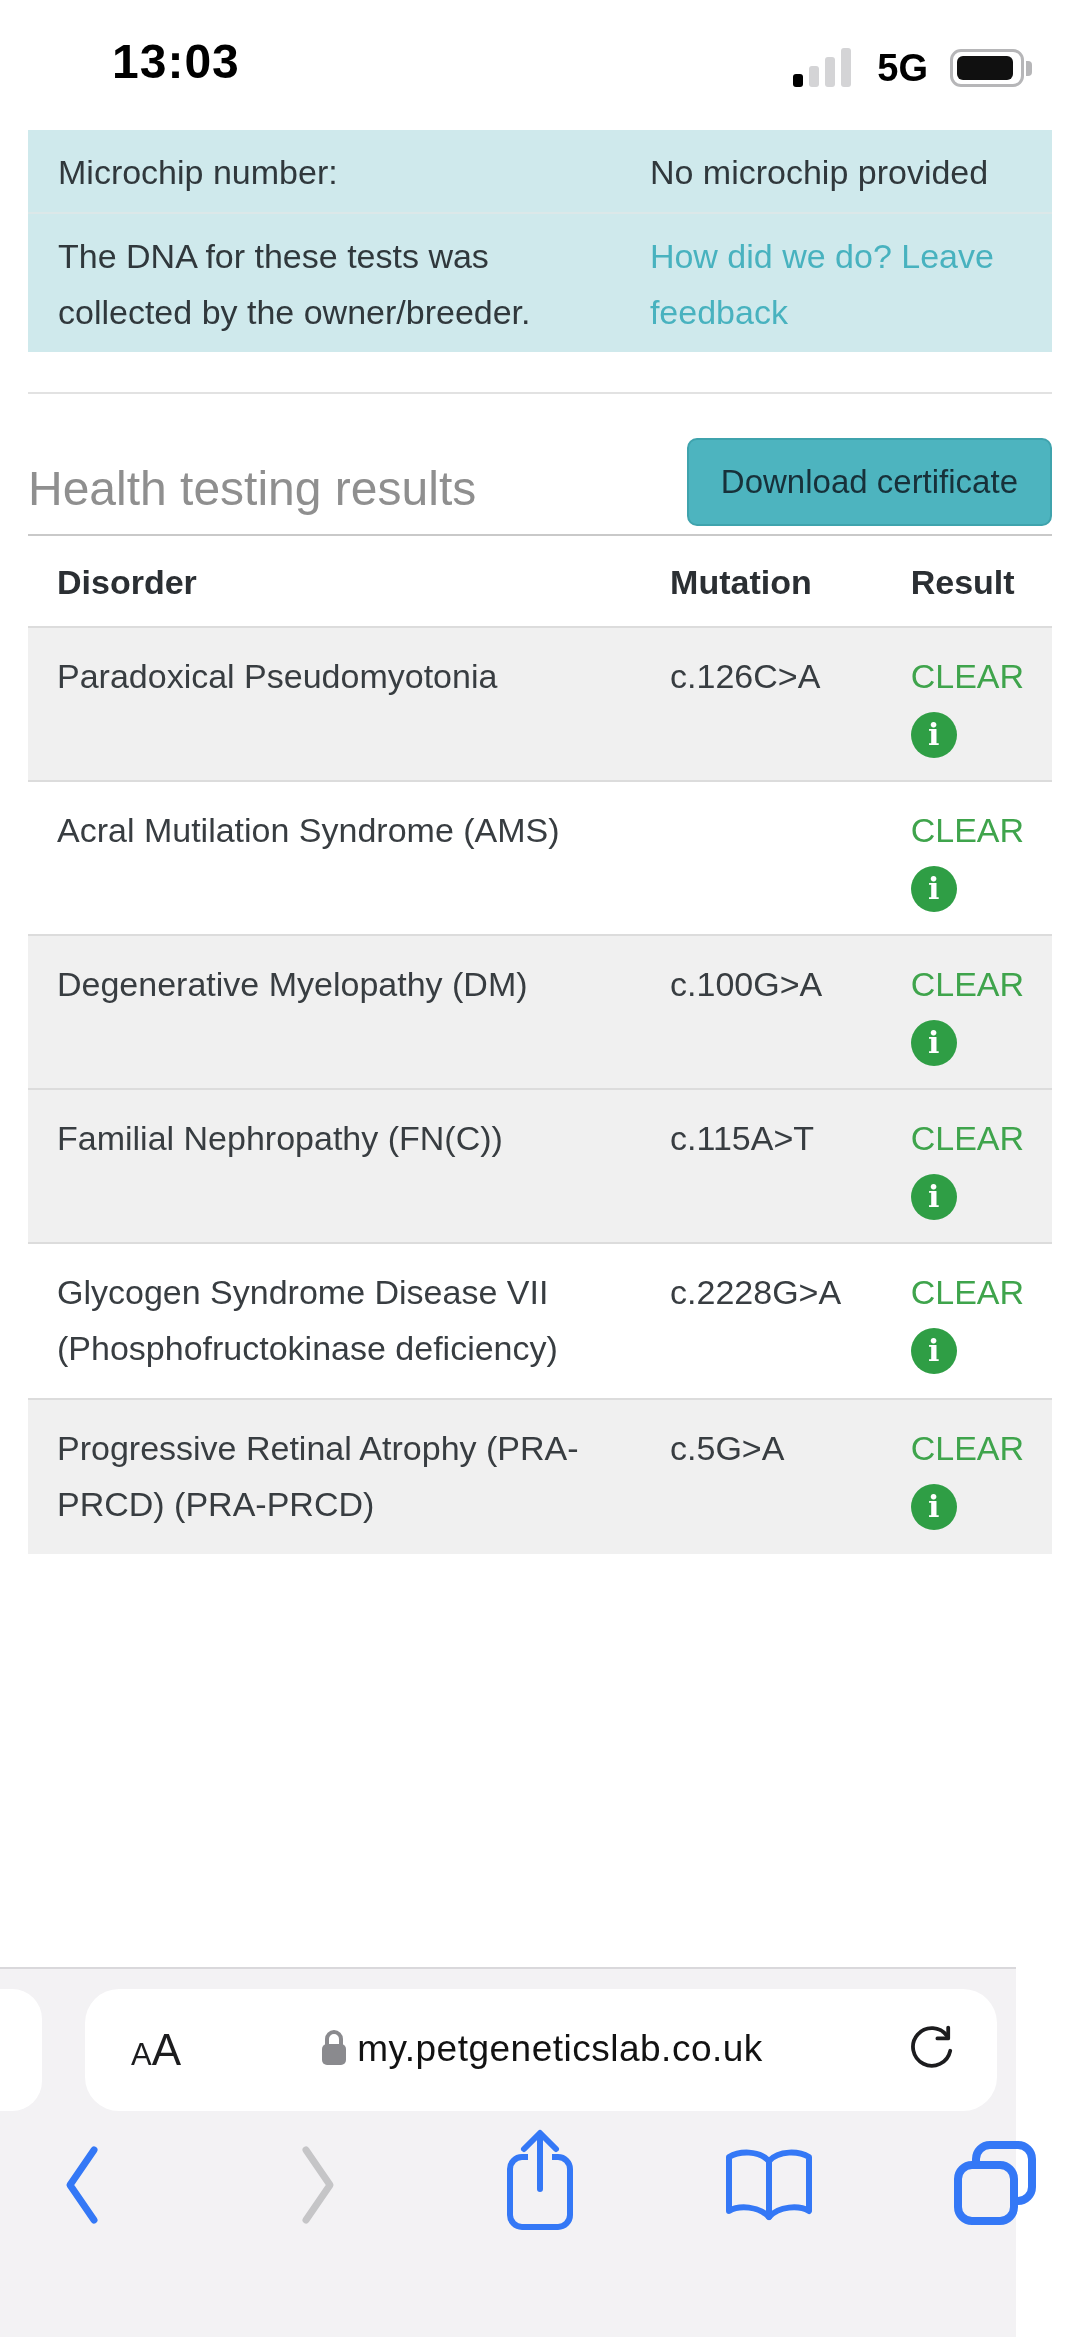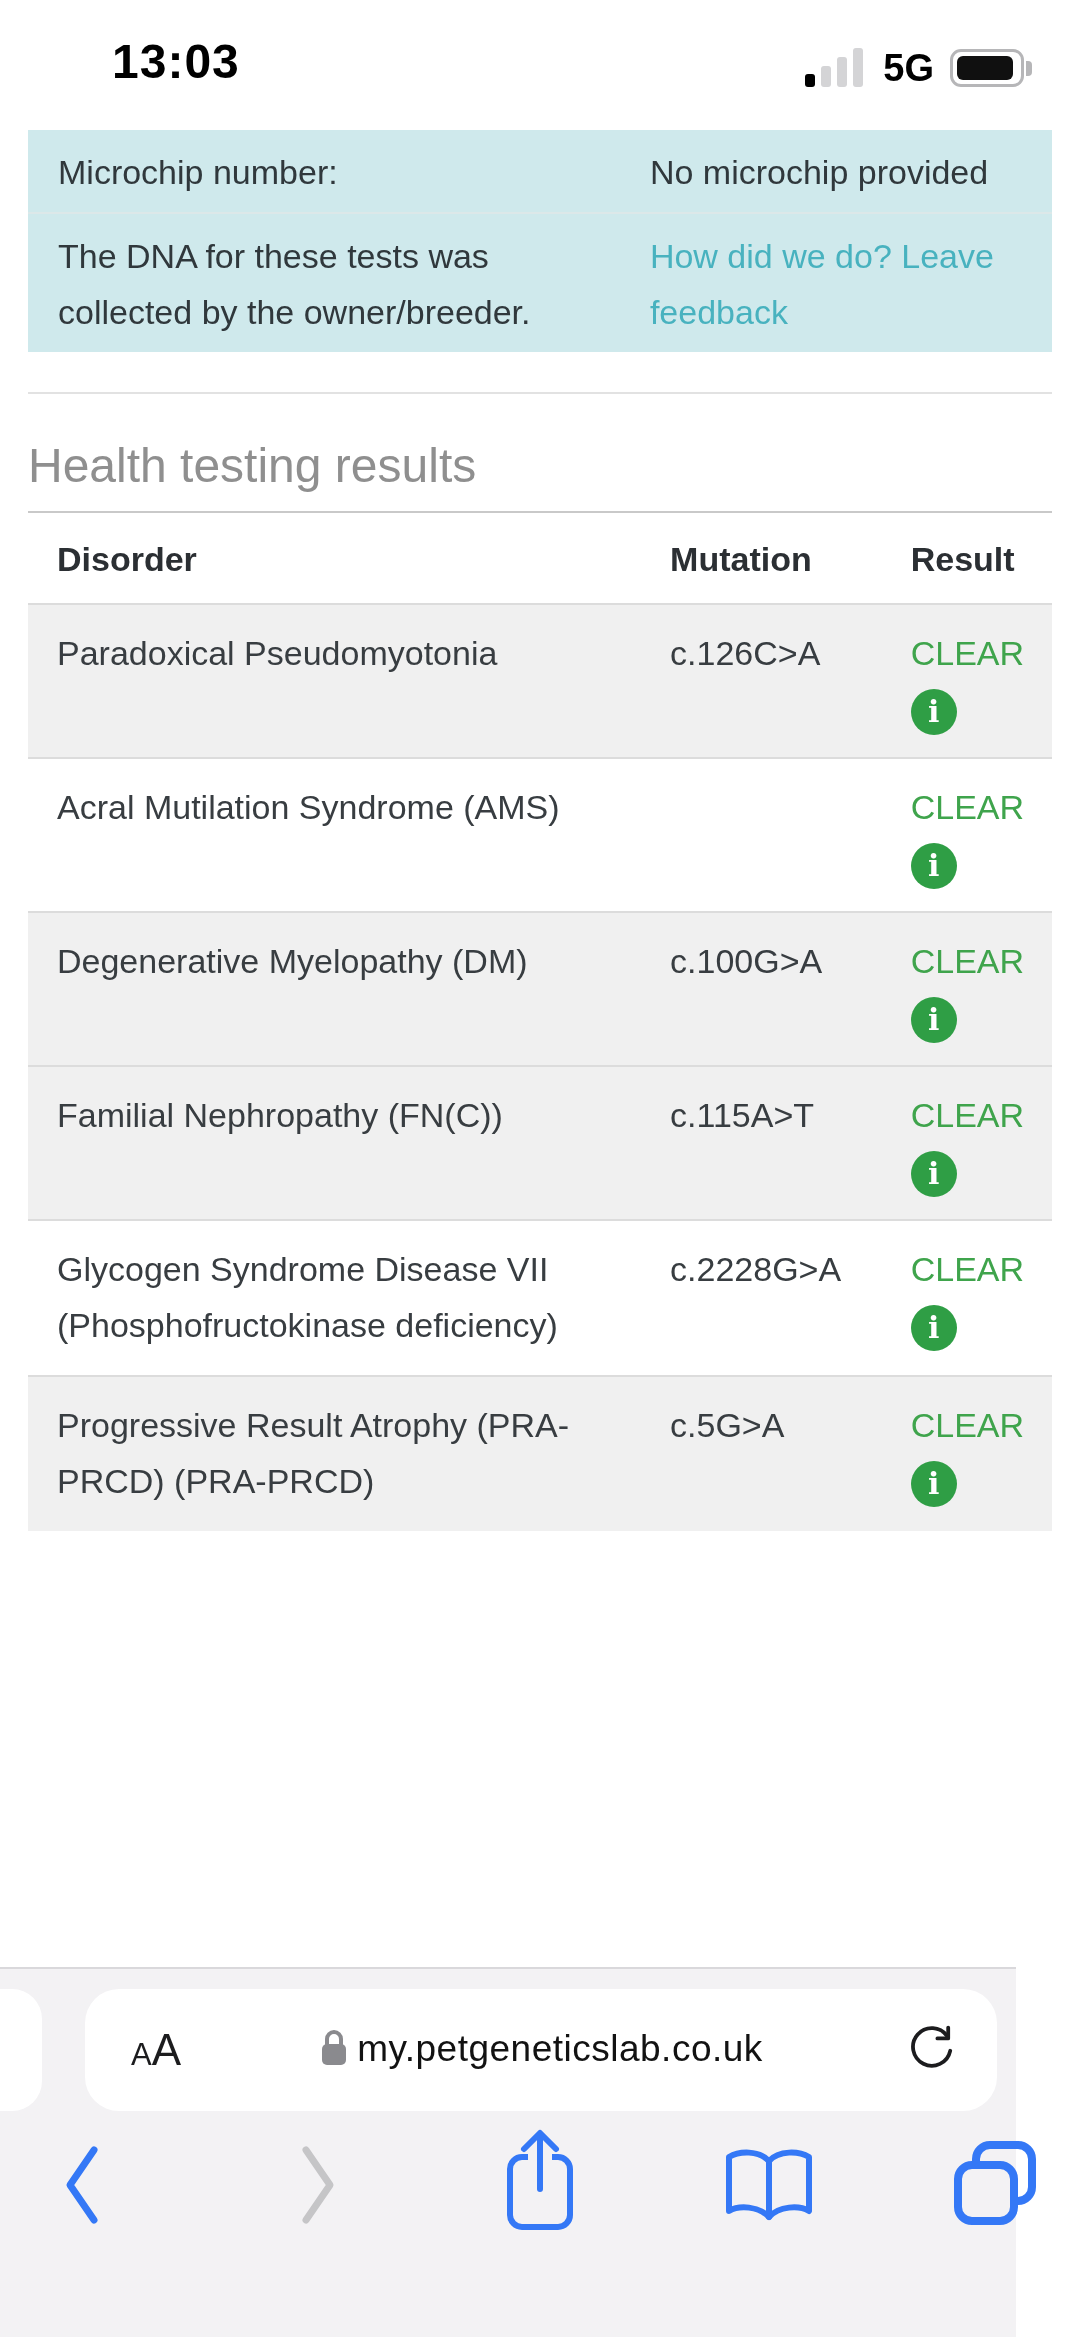--- a/index.html
+++ b/index.html
@@ -10,21 +10,21 @@
   }
   :root{
     --accent-teal:#4db4bf; --teal-bg:#cfe9ec; --link-teal:#48b2bf;
     --green:#3fa44c; --green-dark:#2f9e45; --row-gray:#f0f0f0;
     --ios-blue:#3478f6; --logo-green:#1e6b40; --toolbar-bg:#f3f2f4;
   }
 
   
   .status-bar{ position:absolute; top:0; left:0; width:1080px; height:100px; background:#fff; }
   .status-time{ position:absolute; left:112px; top:34px; font-size:48px; font-weight:700; color:#000; letter-spacing:1px; }
-  .status-right{ position:absolute; right:48px; top:44px; display:flex; align-items:center; gap:16px; }
+  .status-right{ position:absolute; right:48px; top:44px; display:flex; align-items:center; gap:22px; }
   .network-label{ font-size:38px; font-weight:600; color:#000; }
   .battery{ position:relative; width:74px; height:38px; border:3px solid #b6b6b8; border-radius:11px; }
   .battery-fill{ position:absolute; left:4px; top:4px; bottom:4px; width:56px; background:#101010; border-radius:6px; }
   .battery-nub{ width:6px; height:15px; background:#b6b6b8; border-radius:0 4px 4px 0; margin-left:2px; }
 
   
   .page{ padding-top:100px; }
   .info-table{ margin:30px 28px 0; background:var(--teal-bg); }
   .info-row{ display:flex; }
   .info-row + .info-row{ border-top:2px solid #dce8e9; }
@@ -128,20 +128,21 @@
         <a href="#" class="feedback-link">How did we do? Leave feedback</a>
       </div>
     </div>
   </div>
 
   <div class="rule"></div>
 
 
   <div class="section-header">
     <div class="section-subtitle">Health testing results</div>
+    <button class="download-btn">Download certificate</button>
   </div>
 
   <table class="health-table">
     <colgroup>
         <col class="c-disorder">
         <col class="c-mutation">
         <col class="c-result">
       </colgroup>
     <thead>
       <tr>
@@ -195,21 +196,21 @@
     <td>Glycogen Syndrome Disease VII (Phosphofructokinase deficiency)</td>
     <td>c.2228G&gt;A</td>
     <td class="result-cell">
       <span class="result-word">CLEAR</span>
       <span class="info-badge">
               <span>i</span>
             </span>
     </td>
   </tr>
         <tr class="shaded">
-    <td>Progressive Result Atrophy (PRA-PRCD) (PRA-PRCD)</td>
+    <td>Progressive Retinal Atrophy (PRA-PRCD) (PRA-PRCD)</td>
     <td>c.5G&gt;A</td>
     <td class="result-cell">
       <span class="result-word">CLEAR</span>
       <span class="info-badge">
               <span>i</span>
             </span>
     </td>
   </tr>
       </tbody>
   </table>

